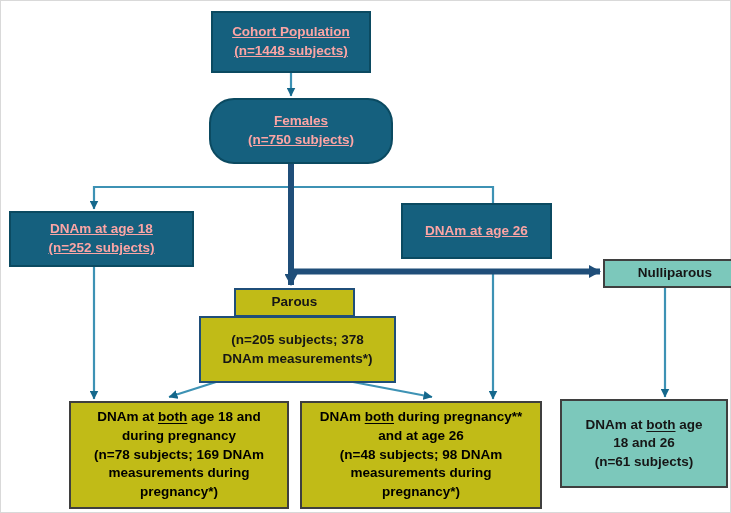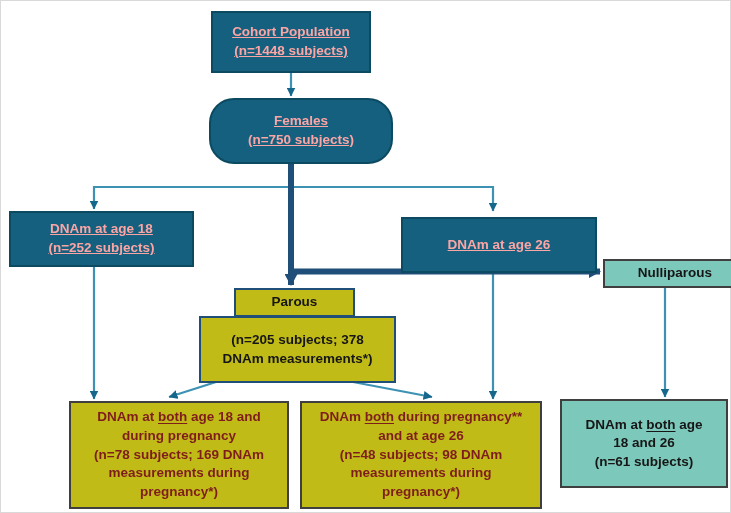--- a/index.html
+++ b/index.html
@@ -21,32 +21,32 @@
     display: flex; flex-direction: column; align-items: center; justify-content: center;
     text-align: center; font-weight: bold; font-size: 13.5px; line-height: 1.38;
   }
   .dark {
     background: var(--dark-teal); border: 2px solid var(--dark-teal-border); color: #fca5a5; text-decoration: underline;
   }
   .olive-blue {
     background: var(--olive); border: 2px solid var(--olive-border-blue); color: #161616;
   }
   .olive-dark {
-    background: var(--olive); border: 2.5px solid var(--box-border-dark); color: #7f1d1d;
+    background: var(--olive); border: 2.5px solid var(--box-border-dark); color: #000000;
   }
   .teal-box {
     background: var(--light-teal); border: 2px solid var(--box-border-dark); color: #161616;
   }
   .box span[data-u] { text-decoration: underline; text-underline-offset: 2px; }
 
   
   #box-cohort      { left: 210px; top: 10px;  width: 160px; height: 62px;  }
   #box-females     { left: 208px; top: 97px;  width: 184px; height: 66px; border-radius: 25px;  }
   #box-dnam18      { left: 8px;   top: 210px; width: 185px; height: 56px;  }
-  #box-dnam26      { left: 400px; top: 216px; width: 196px; height: 56px;  }
+  #box-dnam26      { left: 400px; top: 202px; width: 151px; height: 56px;  }
   #box-nulliparous { left: 602px; top: 258px; width: 144px; height: 29px;  }
   #box-parous      { left: 233px; top: 287px; width: 121px; height: 29px;  }
   #box-pregnancy   { left: 198px; top: 315px; width: 197px; height: 67px;  }
   #box-both18preg  { left: 68px;  top: 400px; width: 220px; height: 108px; }
   #box-bothpreg26  { left: 299px; top: 400px; width: 242px; height: 108px; }
   #box-both1826    { left: 559px; top: 398px; width: 168px; height: 89px;  }
 </style>
 </head>
 <body>
 

